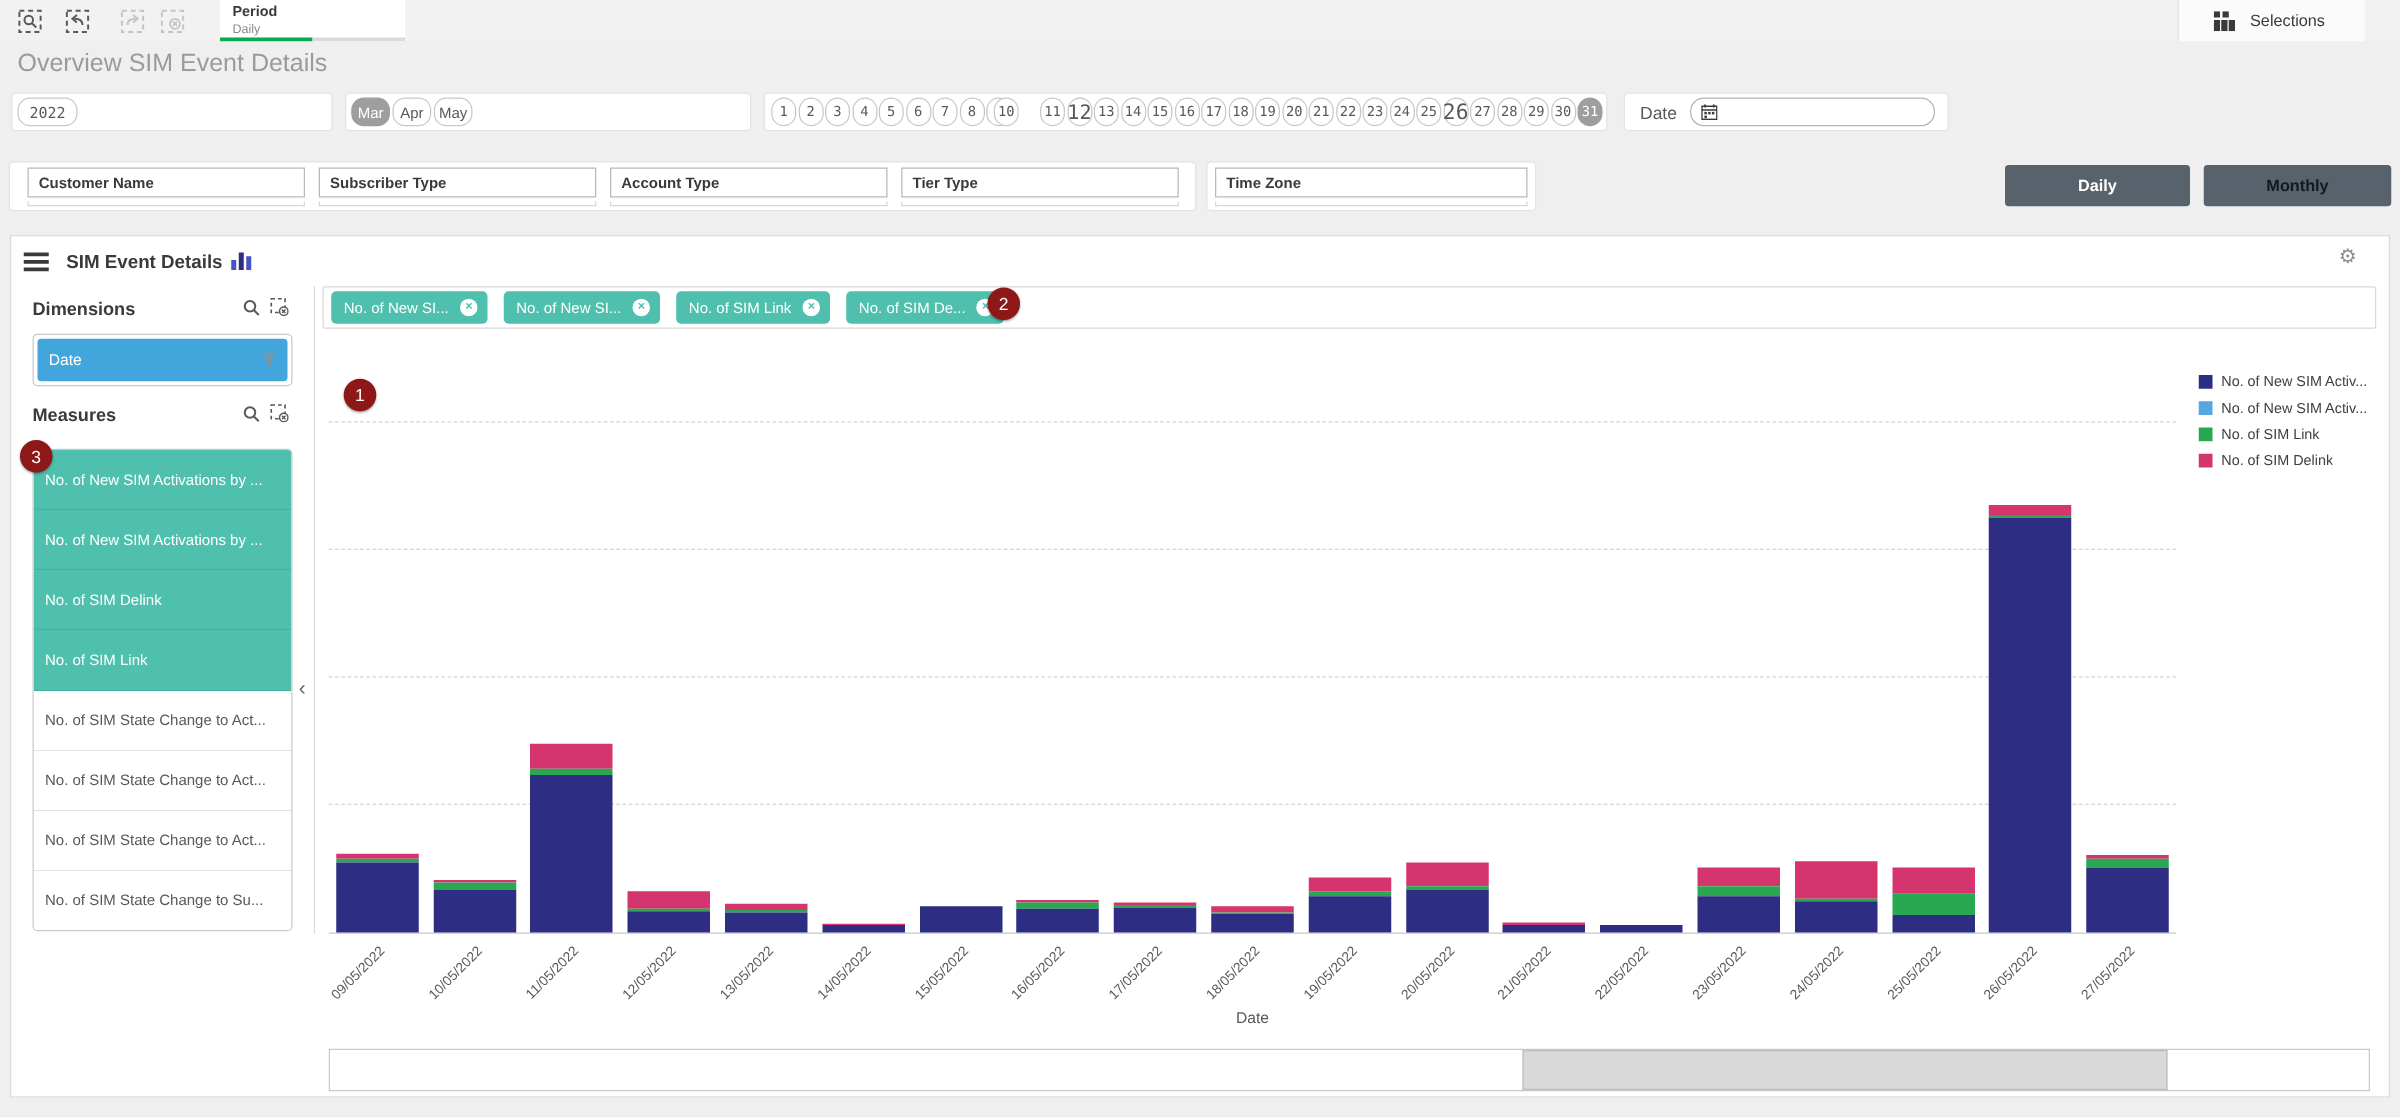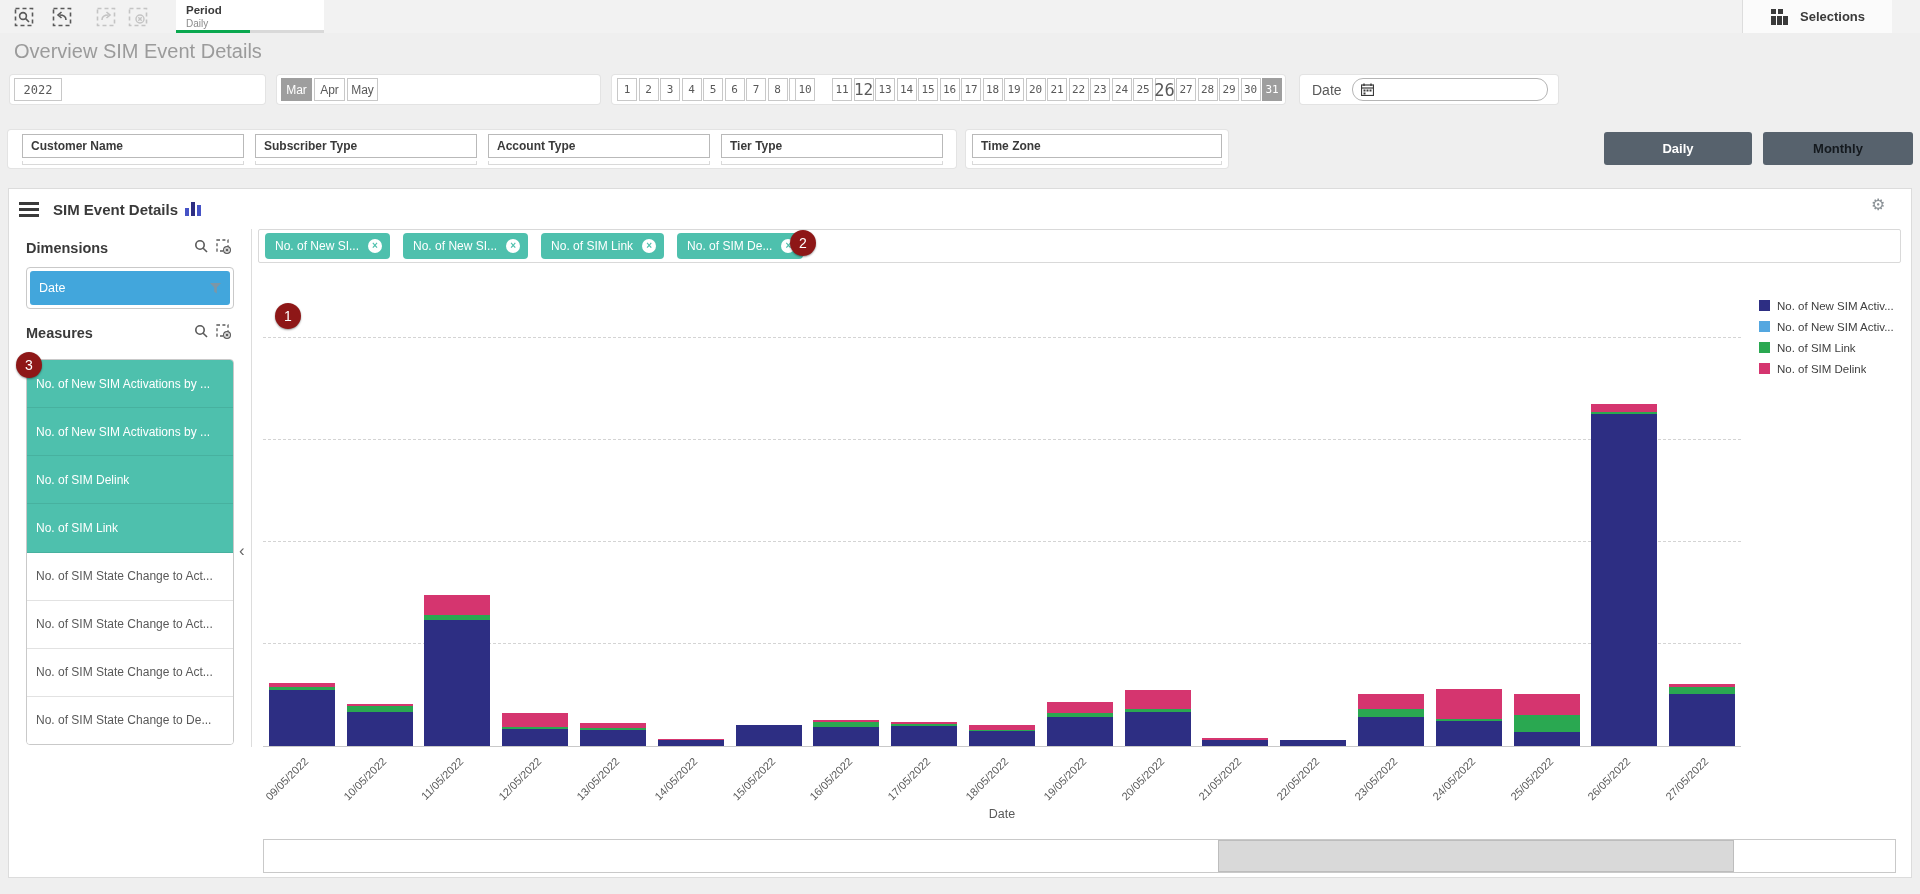--- a/index.html
+++ b/index.html
@@ -8,33 +8,33 @@
   .abs { position:absolute; }
 
   
   .toolbar { left:0; top:0; width:1920px; height:33px; background:#f2f2f2; }
   .tb-icon { top:7px; width:20px; height:20px; cursor:pointer; }
   .tab { left:176px; top:0; width:148px; height:33px; background:#ffffff; cursor:pointer; }
   .tab-title { position:absolute; left:10px; top:4px; font-size:11.5px; font-weight:bold; color:#3a3a3a; }
   .tab-value { position:absolute; left:10px; top:18px; font-size:10px; color:#8a8a8a; }
   .tab-bar-green { position:absolute; left:0; bottom:0; width:74px; height:3px; }
   .tab-bar-gray  { position:absolute; left:74px; bottom:0; width:74px; height:3px; background:#d9d9d9; }
-  .selections-btn { left:1742px; top:0; width:150px; height:33px; background:#fbfbfb; border-left:1px solid #ddd; display:flex; align-items:center; cursor:pointer;font-weight:bold; }
+  .selections-btn { left:1742px; top:0; width:150px; height:33px; background:#fbfbfb; border-left:1px solid #ddd; display:flex; align-items:center; cursor:pointer; }
   .selections-label { font-size:13px; margin-left:12px; color:#3a3a3a; }
 
   
   .page-title { left:14px; top:40px; font-size:20px; color:#9b9b9b; }
 
   
   .fcard { background:#fff; border-radius:3px; box-shadow:0 0 0 1px #e3e3e3; }
   .year-card { left:10px; top:75px; width:255px; height:29px; }
   .months-card { left:277px; top:75px; width:323px; height:29px; }
   .days-card { left:612px; top:75px; width:673px; height:29px; }
   .date-card { left:1300px; top:75px; width:258px; height:29px; }
-  .sel-cell { position:absolute; top:3px; height:23px; background:#fff; border:1px solid #c8c8c8; border-radius:0;
+  .sel-cell { position:absolute; top:3px; height:23px; background:#fff; border:1px solid #c8c8c8; border-radius:10px;
               font-size:12px; color:#595959; display:flex; align-items:center; justify-content:center; cursor:pointer; }
   .mono { font-family:"DejaVu Sans Mono",monospace; }
   .cell-selected { background:#9e9e9e !important; border-color:#9e9e9e !important; color:#fff !important; }
   .date-label { position:absolute; left:12px; top:7px; font-size:14px; color:#595959; }
   .date-input { position:absolute; left:52px; top:3px; width:196px; height:23px; border:1px solid #b5b5b5; border-radius:11px; background:#fff; display:flex; align-items:center; padding-left:8px; cursor:text; }
 
   
   .fields-card { left:8px; top:130px; width:948px; height:38px; }
   .tz-card { left:966px; top:130px; width:262px; height:38px; }
   .listbox { position:absolute; top:4px; height:24px; background:#fff; border:1px solid #b9b9b9; font-size:12px; font-weight:bold; color:#3a3a3a; display:flex; align-items:center; padding-left:8px; cursor:pointer; }
@@ -279,21 +279,21 @@
     </span>
   </div>
   <div class="abs meas-box" id="measures-list">
       <div class="meas-item sel" style="background: rgb(78, 192, 173);">No. of New SIM Activations by ...</div>
       <div class="meas-item sel" style="background: rgb(78, 192, 173);">No. of New SIM Activations by ...</div>
       <div class="meas-item sel" style="background: rgb(78, 192, 173);">No. of SIM Delink</div>
       <div class="meas-item sel" style="background: rgb(78, 192, 173);">No. of SIM Link</div>
       <div class="meas-item">No. of SIM State Change to Act...</div>
       <div class="meas-item">No. of SIM State Change to Act...</div>
       <div class="meas-item">No. of SIM State Change to Act...</div>
-      <div class="meas-item">No. of SIM State Change to De...</div>
+      <div class="meas-item">No. of SIM State Change to Su...</div>
     </div>
 
   <div class="abs side-divider"></div>
   <div class="abs collapse-arrow">‹</div>
 
   <div class="abs chips-bar" id="chips-bar">
       <span class="chip" style="background: rgb(78, 192, 173);">
         <span>No. of New SI...</span>
         <span class="x" style="color: rgb(78, 192, 173);">×</span>
       </span>

